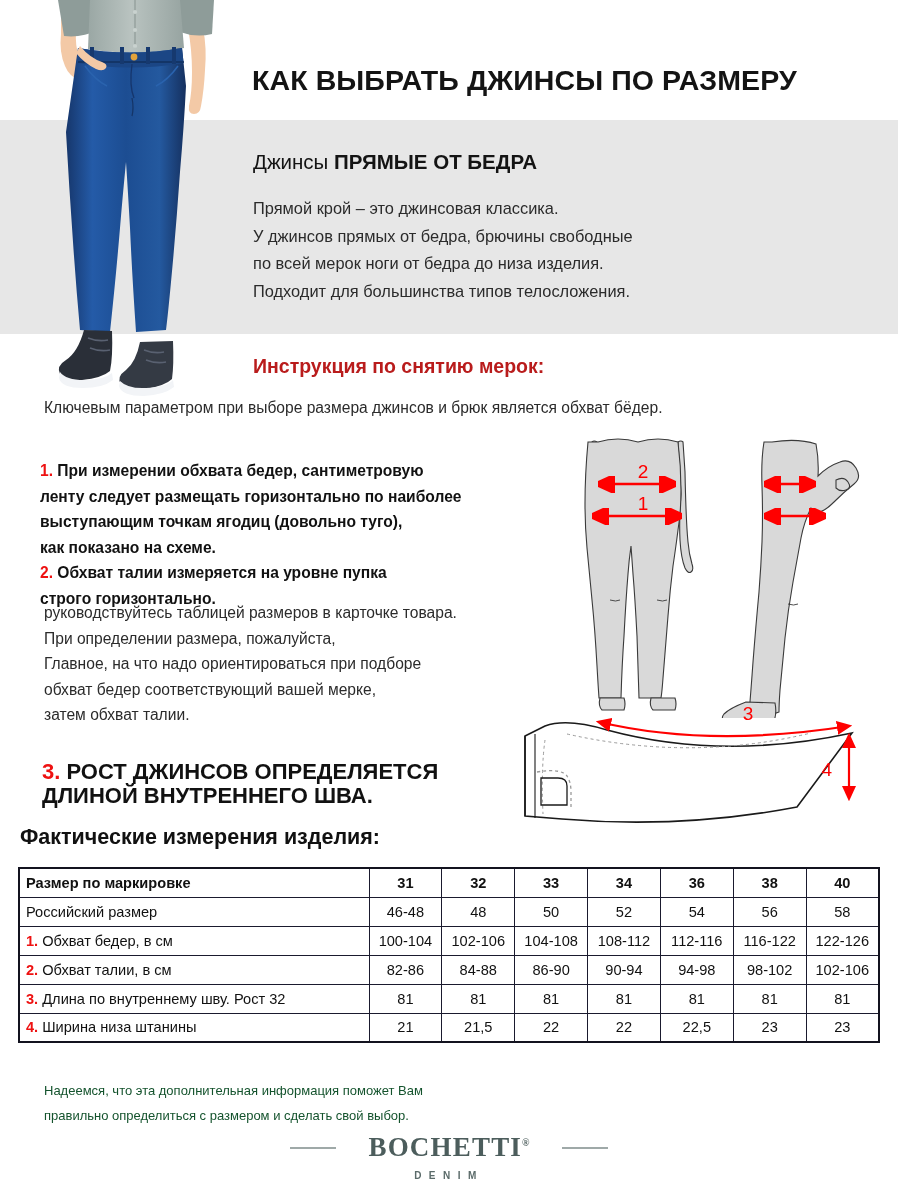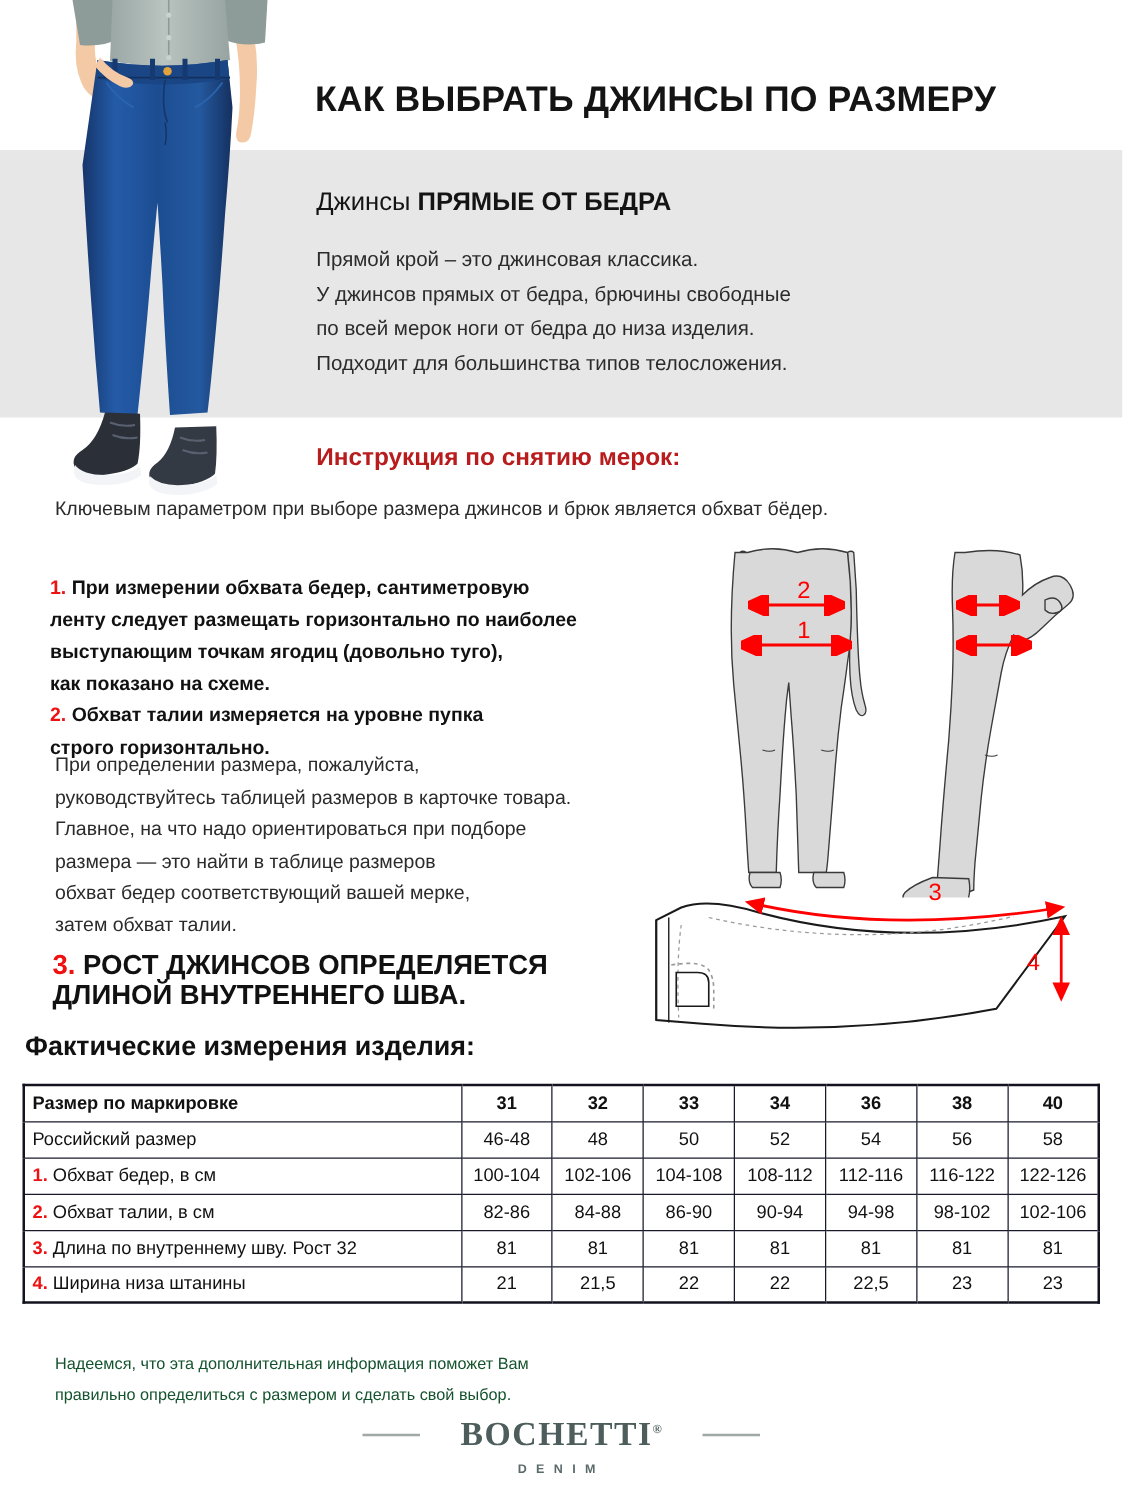--- a/index.html
+++ b/index.html
@@ -216,24 +216,23 @@
   <div class="steps12">
     <div><span class="num">1.</span><span> При измерении обхвата бедер, сантиметровую</span></div>
     <div>ленту следует размещать горизонтально по наиболее</div>
     <div>выступающим точкам ягодиц (довольно туго),</div>
     <div>как показано на схеме.</div>
     <div><span class="num">2.</span><span> Обхват талии измеряется на уровне пупка</span></div>
     <div>строго горизонтально.</div>
   </div>
 
   <div class="para">
+    <div>руководствуйтесь таблицей размеров в карточке товара.</div>
     <div>При определении размера, пожалуйста,</div>
-    <div>руководствуйтесь таблицей размеров в карточке товара.</div>
     <div>Главное, на что надо ориентироваться при подборе</div>
-    <div>размера  — это найти в таблице размеров</div>
     <div>обхват бедер соответствующий вашей мерке,</div>
     <div>затем обхват талии.</div>
   </div>
 
   <div class="step3">
     <div><span class="num">3.</span><span> РОСТ ДЖИНСОВ ОПРЕДЕЛЯЕТСЯ</span></div>
     <div>ДЛИНОЙ ВНУТРЕННЕГО ШВА.</div>
   </div>
 
   <svg class="bodies" viewBox="0 0 340 290">

